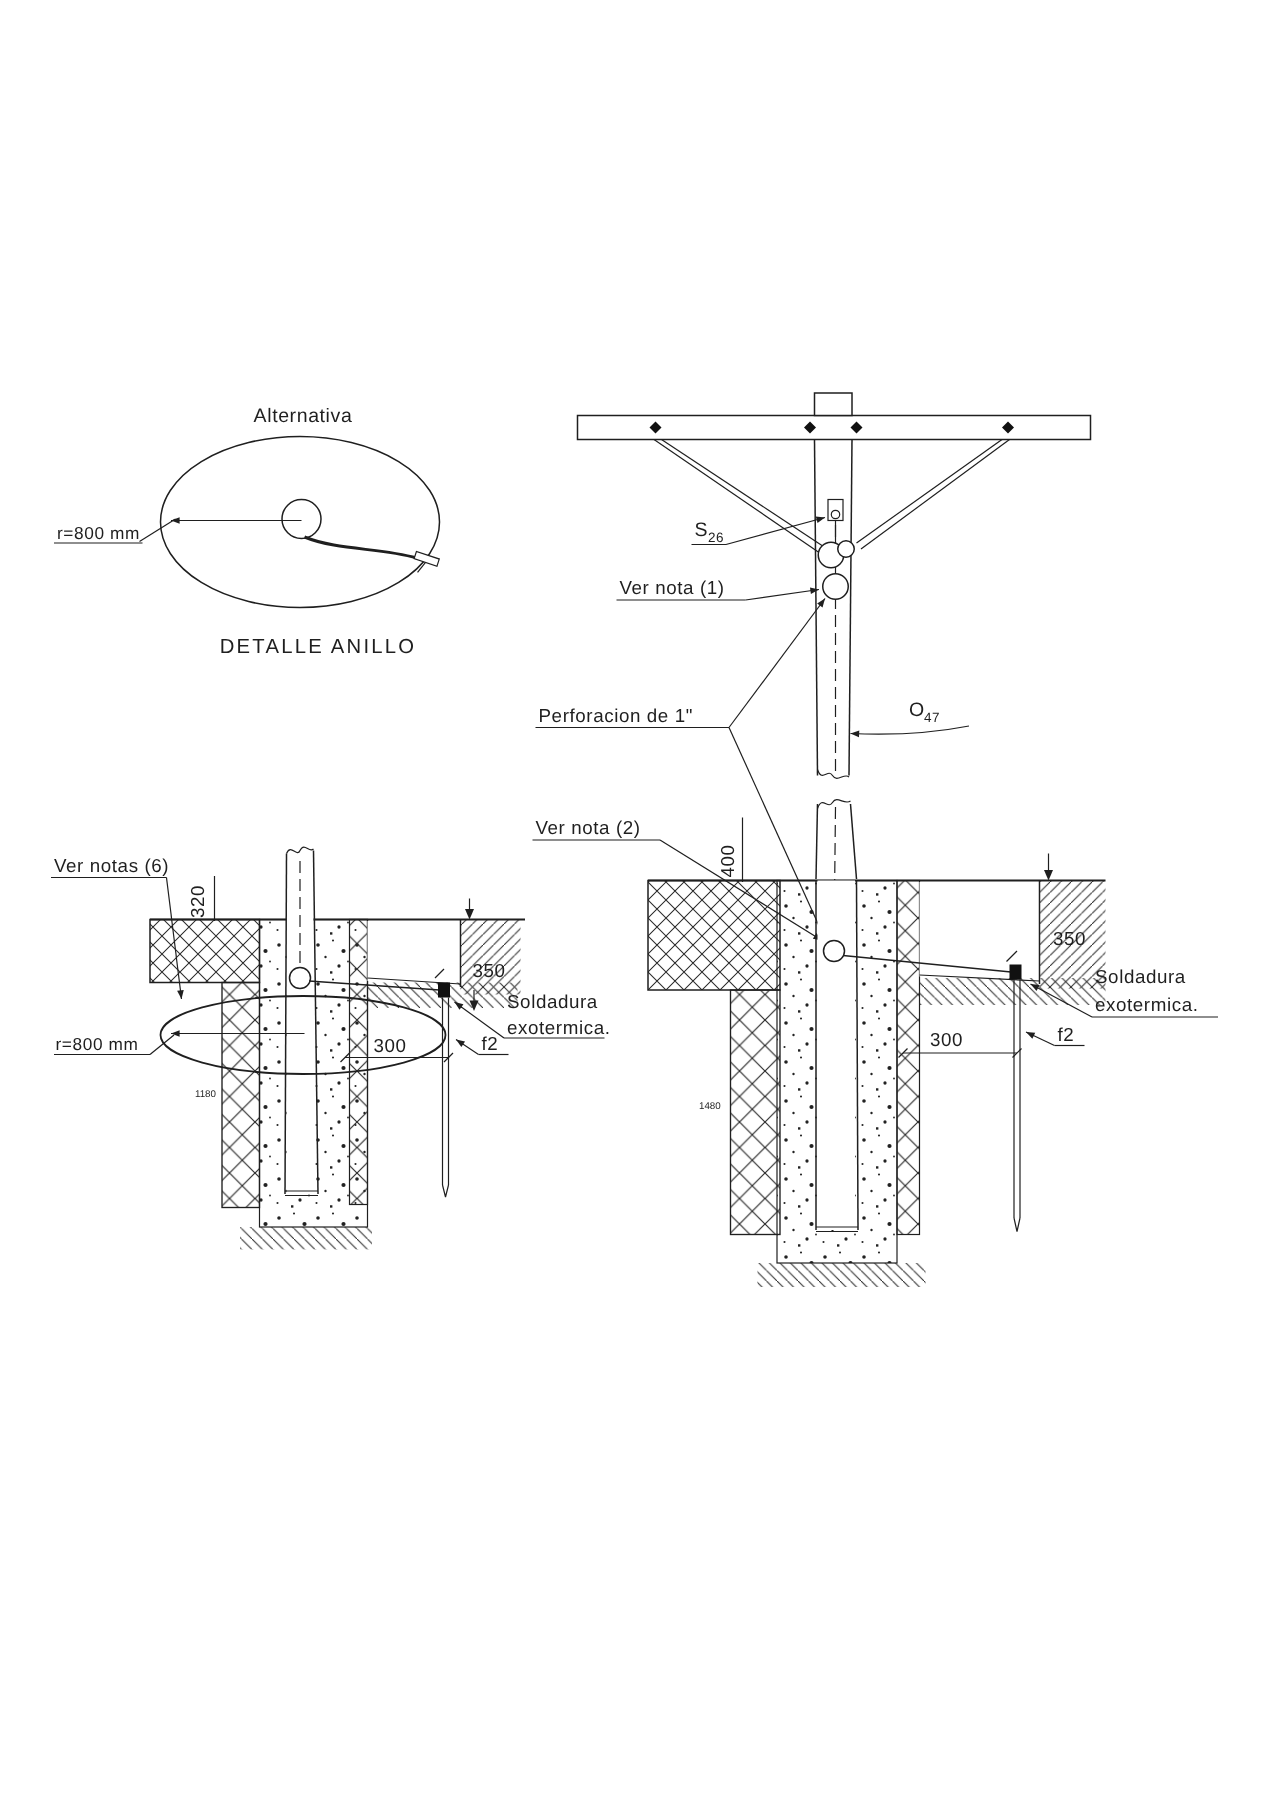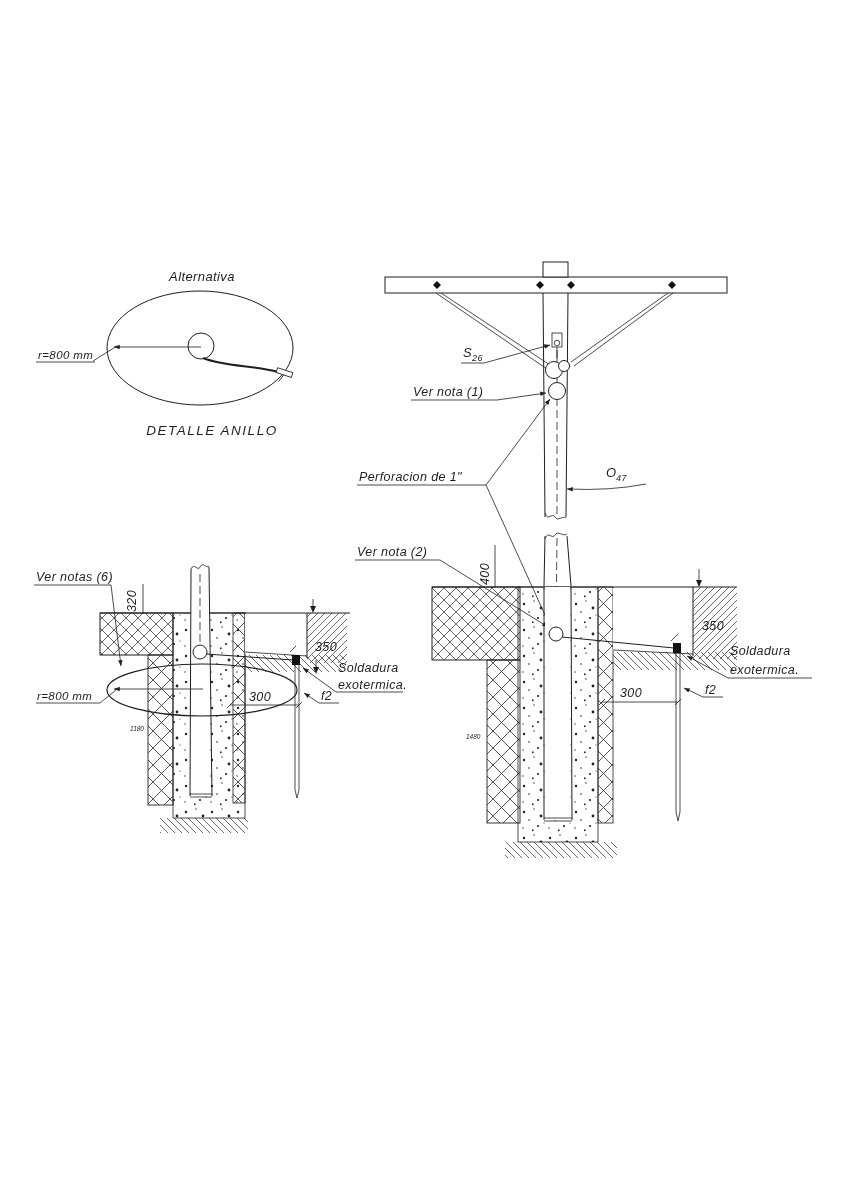--- a/index.html
+++ b/index.html
@@ -1,16 +1,16 @@
 <!DOCTYPE html>
 <html><head>
 <meta charset="utf-8">
 <style>
   html,body{margin:0;padding:0;background:#fff;}
-  #canvas{position:relative;width:849px;height:1192px;background:#fff;overflow:hidden;font-style:italic;}
+  #canvas{position:relative;width:849px;height:1192px;background:#fff;overflow:hidden;}
   svg{display:block;}
   .ln{stroke:#1f1f1f;fill:none;stroke-width:1;}
   .thin{stroke-width:0.8;}
   .med{stroke-width:1.2;}
   .thick{stroke-width:2;}
   .dash{stroke-dasharray:8 4;}
   .wf{fill:#ffffff;}
   .blk{fill:#111111;stroke:none;}
   text{stroke:none;fill:#1f1f1f;font-family:"Liberation Sans",sans-serif;letter-spacing:0.4px;}
   .t13{font-size:13px;}

